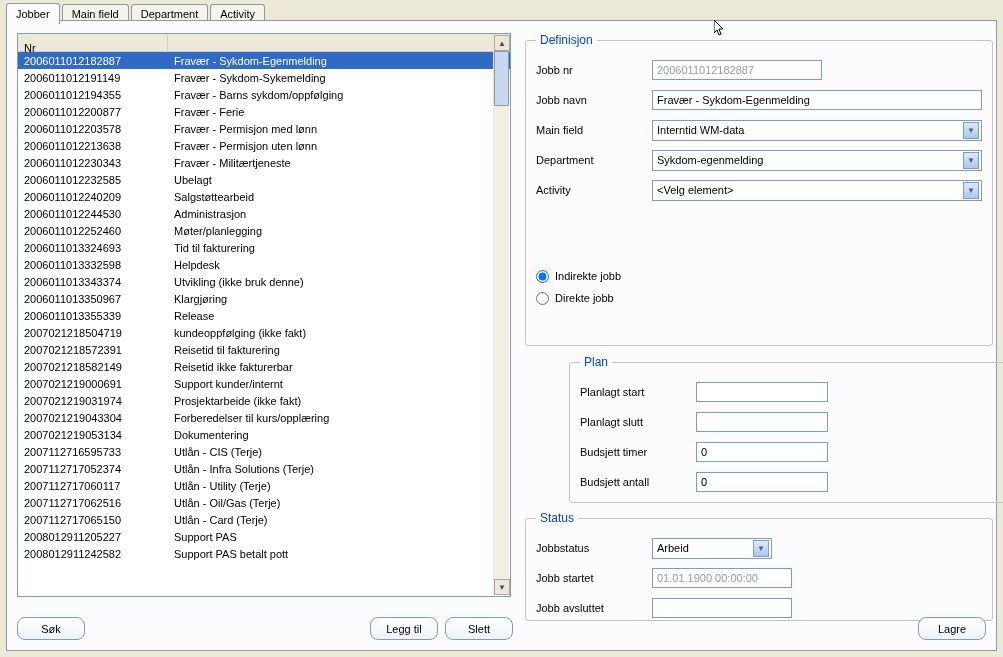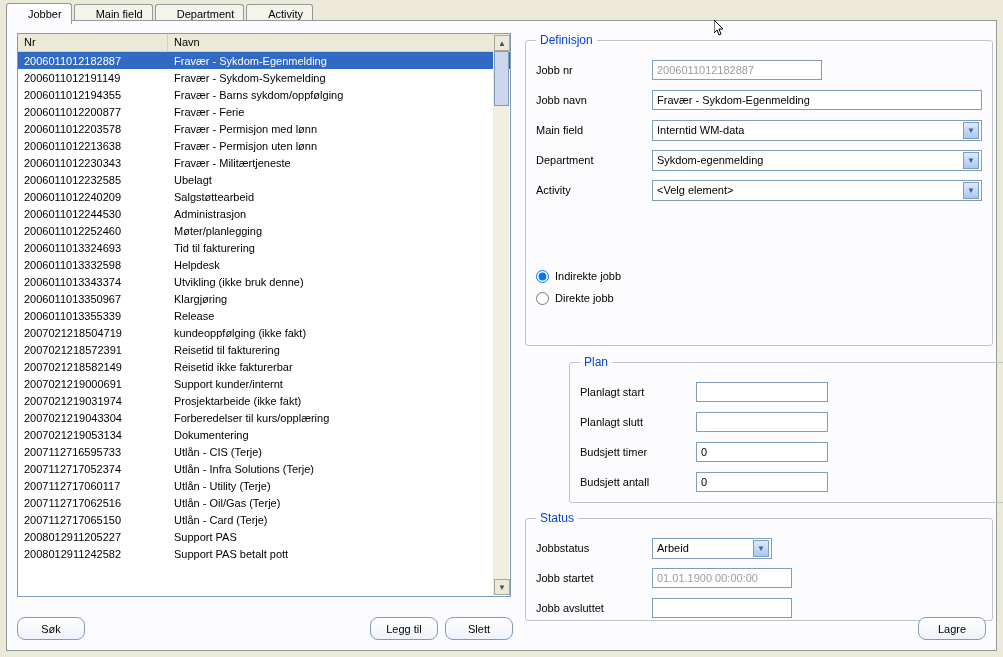--- a/index.html
+++ b/index.html
@@ -18,21 +18,21 @@
   
   .tabstrip {
     position: absolute;
     top: 3px; left: 6px;
     display: flex;
     gap: 2px;
   }
   .tab {
     border: 1px solid #919b9c;
     border-bottom: none;
-    padding: 2px 9px 3px 21px;
+    padding: 2px 9px 3px 9px;
     background: #f5f4ea;
     border-radius: 3px 3px 0 0;
     line-height: 14px;
     position: relative;
     top: 1px;
     cursor: default;
   }
   .tab.active {
     background: #fcfcfe;
     top: 0;
@@ -54,21 +54,21 @@
     background: #fff;
     overflow: hidden;
   }
   .listhead {
     display: flex;
     height: 18px;
     background: #ece9d8;
     border-bottom: 1px solid #cfcfcf;
   }
   .listhead .col {
-    padding: 2px 6px;
+    padding: 8px 6px;
     border-right: 1px solid #cfcfcf;
   }
   .col-nr { width: 150px; }
   .col-navn { flex: 1; }
   .listbody {
     position: absolute;
     top: 18px; left: 0; right: 0; bottom: 0;
     overflow: hidden;
   }
   .row {
@@ -209,21 +209,20 @@
     <div class="tab">Main field</div>
     <div class="tab">Department</div>
     <div class="tab">Activity</div>
   </div>
 
   <div class="tabpage">
 
     <div class="listwrap">
       <div class="listhead">
         <div class="col col-nr">Nr</div>
-        <div class="col col-navn">Navn</div>
       </div>
       <div class="listbody" id="listbody">
           <div class="row sel">
             <div class="cell c-nr">2006011012182887</div>
             <div class="cell c-navn">Fravær - Sykdom-Egenmelding</div>
           </div>
           <div class="row">
             <div class="cell c-nr">2006011012191149</div>
             <div class="cell c-navn">Fravær - Sykdom-Sykemelding</div>
           </div>

